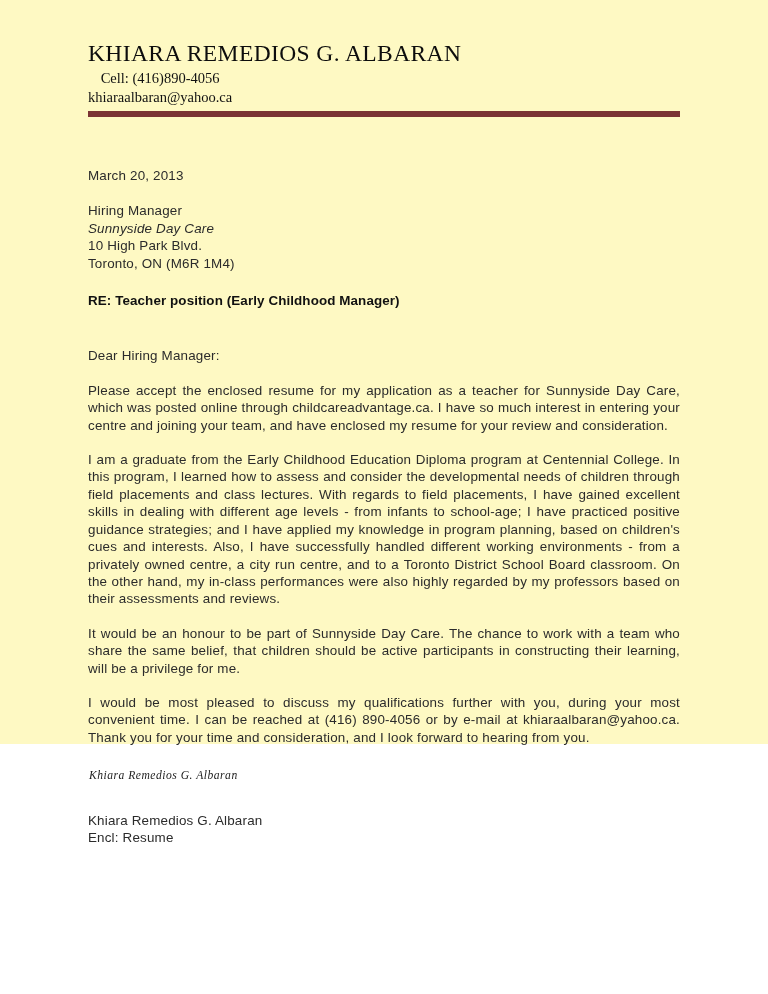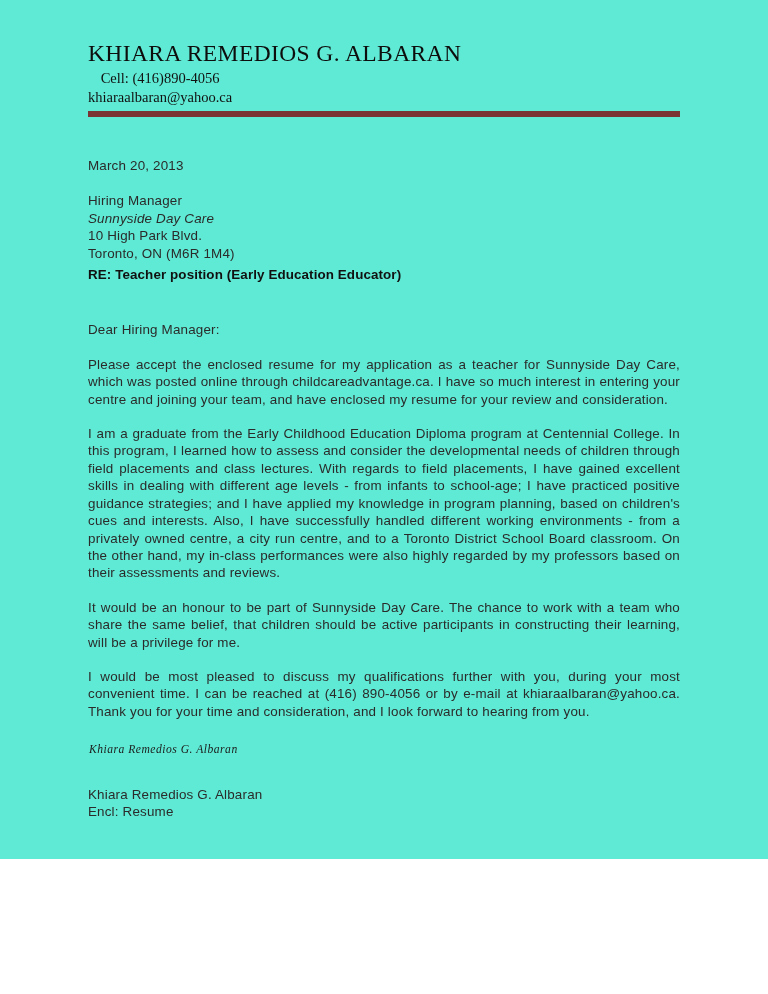--- a/index.html
+++ b/index.html
@@ -13,22 +13,22 @@
     height: 994px;
     overflow: hidden;
     font-family: "Liberation Sans", sans-serif;
     color: #1a1a1a;
     -webkit-font-smoothing: antialiased;
   }
 
   .page {
     position: relative;
     width: 768px;
-    height: 859px;
-    background: #5eead4;
+    height: 744px;
+    background: #fef9c3;
     box-sizing: border-box;
   }
 
   
   .letterhead {
     position: absolute;
     left: 88px;
     top: 40px;
     width: 592px;
   }
@@ -76,23 +76,23 @@
     left: 88px;
     top: 150px;
     width: 592px;
     font-family: "Liberation Sans", sans-serif;
     font-size: 13.4px;
     line-height: 17.4px;
     color: #2b2b2b;
     letter-spacing: 0.18px;
   }
 
-  .date-block { margin: 7px 0 18px 0; }
+  .date-block { margin: 17px 0 18px 0; }
 
-  .addr-block { margin: 0 0 4px 0; }
+  .addr-block { margin: 0 0 20px 0; }
   .addr-block div { white-space: nowrap; }
   .italic { font-style: italic; }
 
   .subject {
     font-weight: bold;
     color: #111111;
     letter-spacing: 0.1px;
     margin: 0 0 38px 0;
   }
 
@@ -143,21 +143,21 @@
 
     <div class="date-block">March 20, 2013</div>
 
     <div class="addr-block">
       <div>Hiring Manager</div>
       <div class="italic">Sunnyside Day Care</div>
       <div>10 High Park Blvd.</div>
       <div>Toronto, ON (M6R 1M4)</div>
     </div>
 
-    <div class="subject">RE: Teacher position (Early Education Educator)</div>
+    <div class="subject">RE: Teacher position (Early Childhood Manager)</div>
 
     <div class="salutation">Dear Hiring Manager:</div>
 
     <p class="para">Please accept the enclosed resume for my application as a teacher for Sunnyside Day Care, which was posted online through childcareadvantage.ca. I have so much interest in entering your centre and joining your team, and have enclosed my resume for your review and consideration.</p>
     <p class="para">I am a graduate from the Early Childhood Education Diploma program at Centennial College. In this program, I learned how to assess and consider the developmental needs of children through field placements and class lectures. With regards to field placements, I have gained excellent skills in dealing with different age levels - from infants to school-age; I have practiced positive guidance strategies; and I have applied my knowledge in program planning, based on children's cues and interests. Also, I have successfully handled different working environments - from a privately owned centre, a city run centre, and to a Toronto District School Board classroom. On the other hand, my in-class performances were also highly regarded by my professors based on their assessments and reviews.</p>
     <p class="para">It would be an honour to be part of Sunnyside Day Care. The chance to work with a team who share the same belief, that children should be active participants in constructing their learning, will be a privilege for me.</p>
     <p class="para">I would be most pleased to discuss my qualifications further with you, during your most convenient time. I can be reached at (416) 890-4056 or by e-mail at khiaraalbaran@yahoo.ca. Thank you for your time and consideration, and I look forward to hearing from you.</p>
 
 
     <div class="signature">Khiara Remedios G. Albaran</div>

